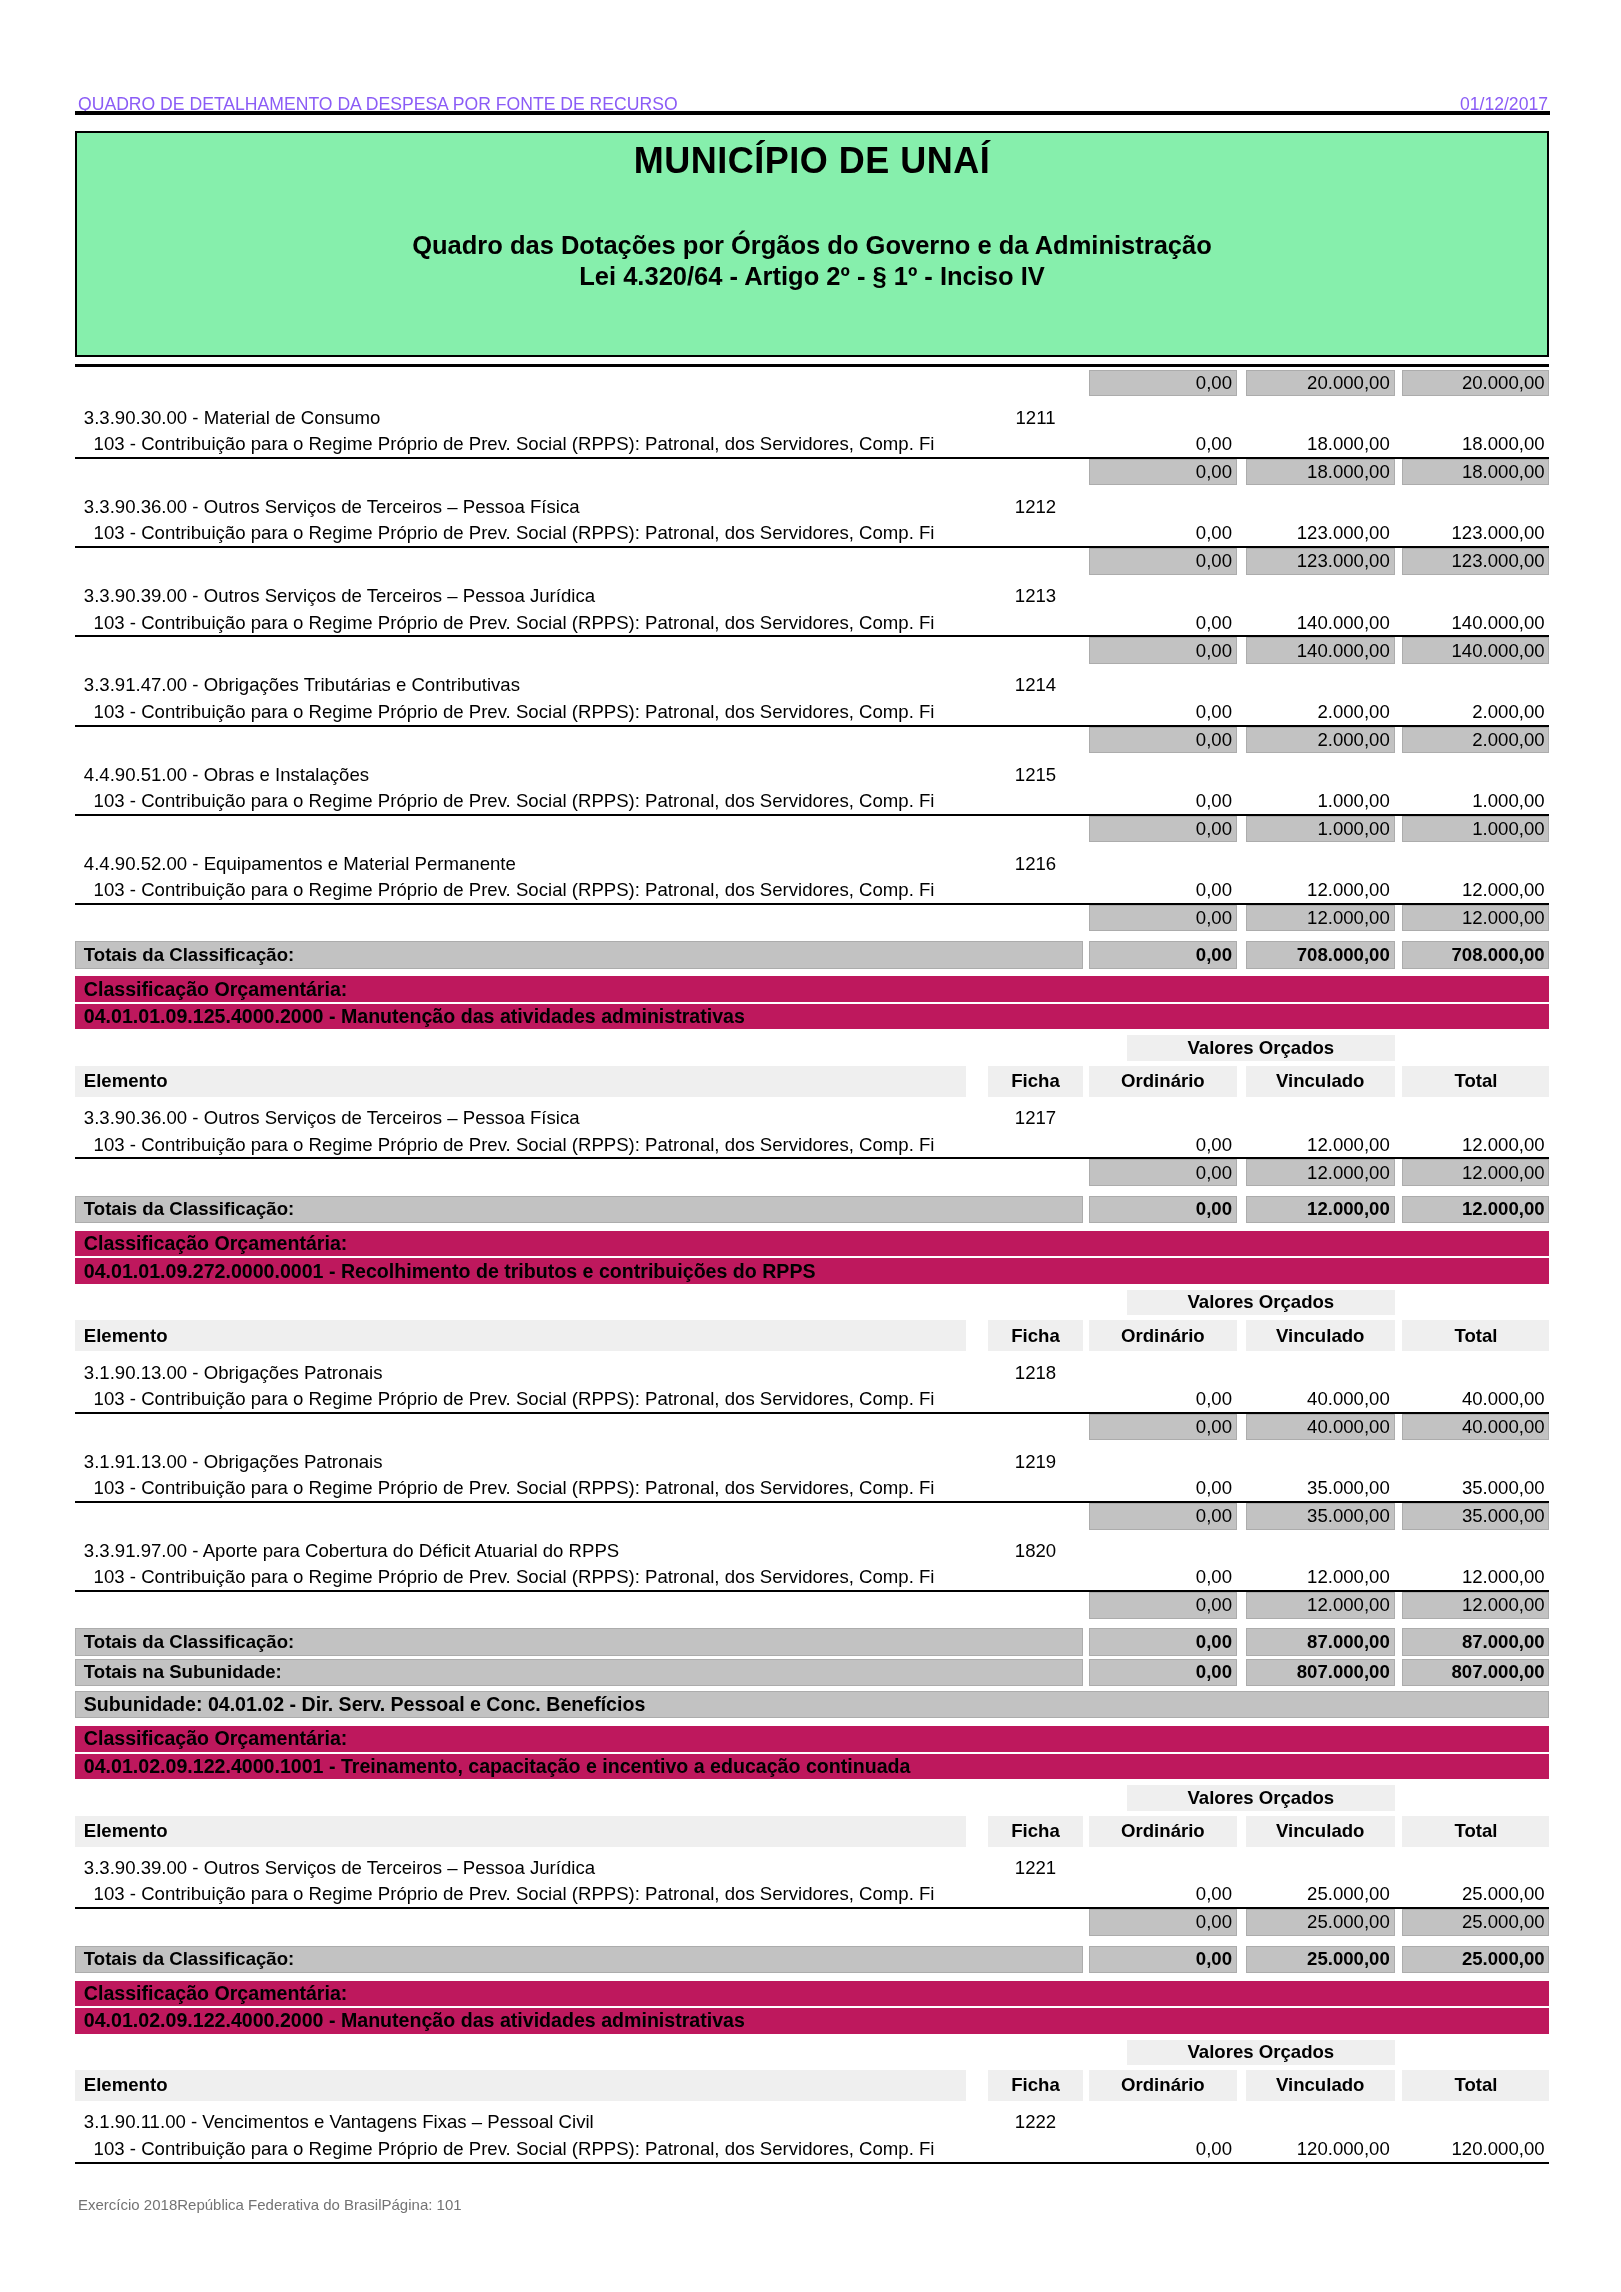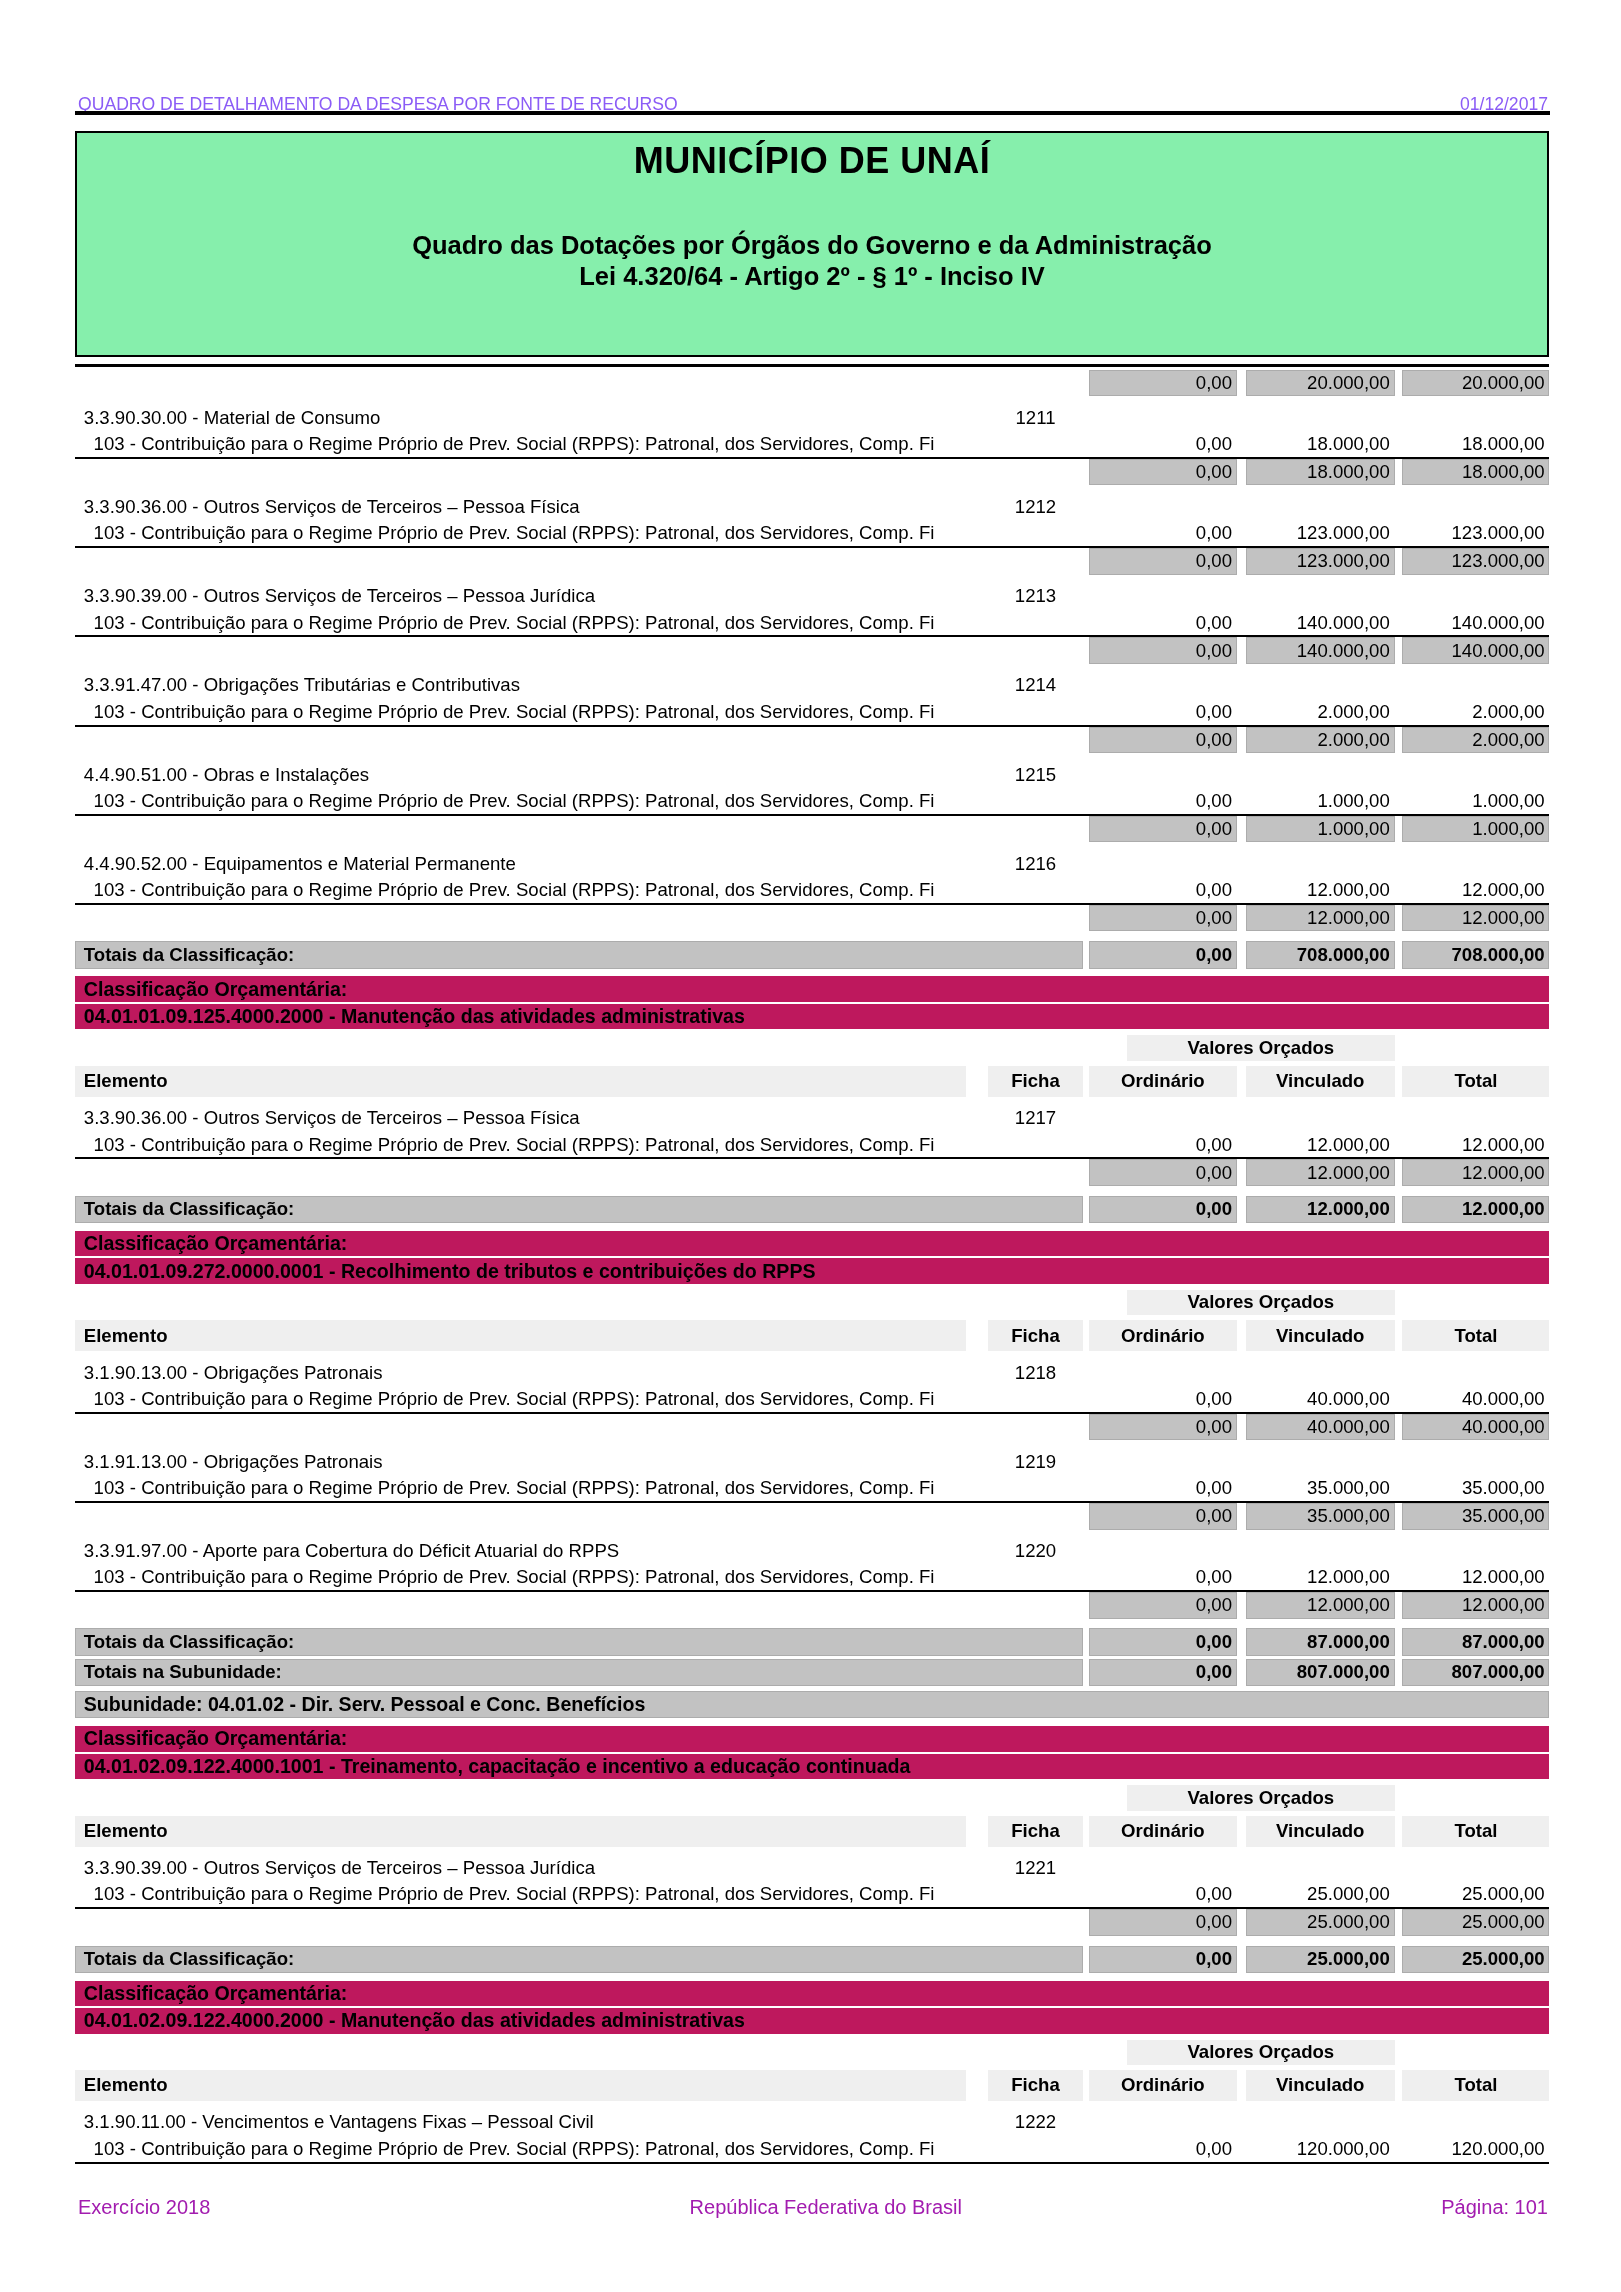--- a/index.html
+++ b/index.html
@@ -48,21 +48,21 @@
   .row.subunit{margin-top:4.9px;min-height:27.4px;}
   .row.valores{margin-top:5.9px;min-height:25.5px;}
   .row.colheader{margin-top:4.9px;min-height:31px;}
   .section{margin-top:7.8px;display:block;}
   .sec-line{background:#be185d;min-height:25.5px;display:flex;align-items:center;
     padding-left:8.8px;font-weight:bold;font-size:19.6px;}
   .sec-line.second{margin-top:2px;}
 
   
   .pg-footer{position:absolute;top:2196px;left:78px;right:73px;display:flex;
-    justify-content:space-between;font-size:20px;color:#a21caf;}
+    font-size:15px;color:#737373;}
 </style>
 </head>
 <body>
 
 <div class="page">
 
   <div class="pg-header">
     <span>QUADRO DE DETALHAMENTO DA DESPESA POR FONTE DE RECURSO</span>
     <span>01/12/2017</span>
   </div>
@@ -252,21 +252,21 @@
         <div class="cell g6 num">35.000,00</div>
         <div class="cell g8 num">35.000,00</div>
       </div>
       <div class="row subtotal">
         <div class="cell g4 num gry">0,00</div>
         <div class="cell g6 num gry">35.000,00</div>
         <div class="cell g8 num gry">35.000,00</div>
       </div>
       <div class="row element">
         <div class="cell g1 lab">3.3.91.97.00 - Aporte para Cobertura do Déficit Atuarial do RPPS</div>
-        <div class="cell g2 ctr">1220</div>
+        <div class="cell g2 ctr">1820</div>
       </div>
       <div class="row source">
         <div class="cell g13 lab src">103 - Contribuição para o Regime Próprio de Prev. Social (RPPS): Patronal, dos Servidores, Comp. Fi</div>
         <div class="cell g4 num">0,00</div>
         <div class="cell g6 num">12.000,00</div>
         <div class="cell g8 num">12.000,00</div>
       </div>
       <div class="row subtotal">
         <div class="cell g4 num gry">0,00</div>
         <div class="cell g6 num gry">12.000,00</div>

